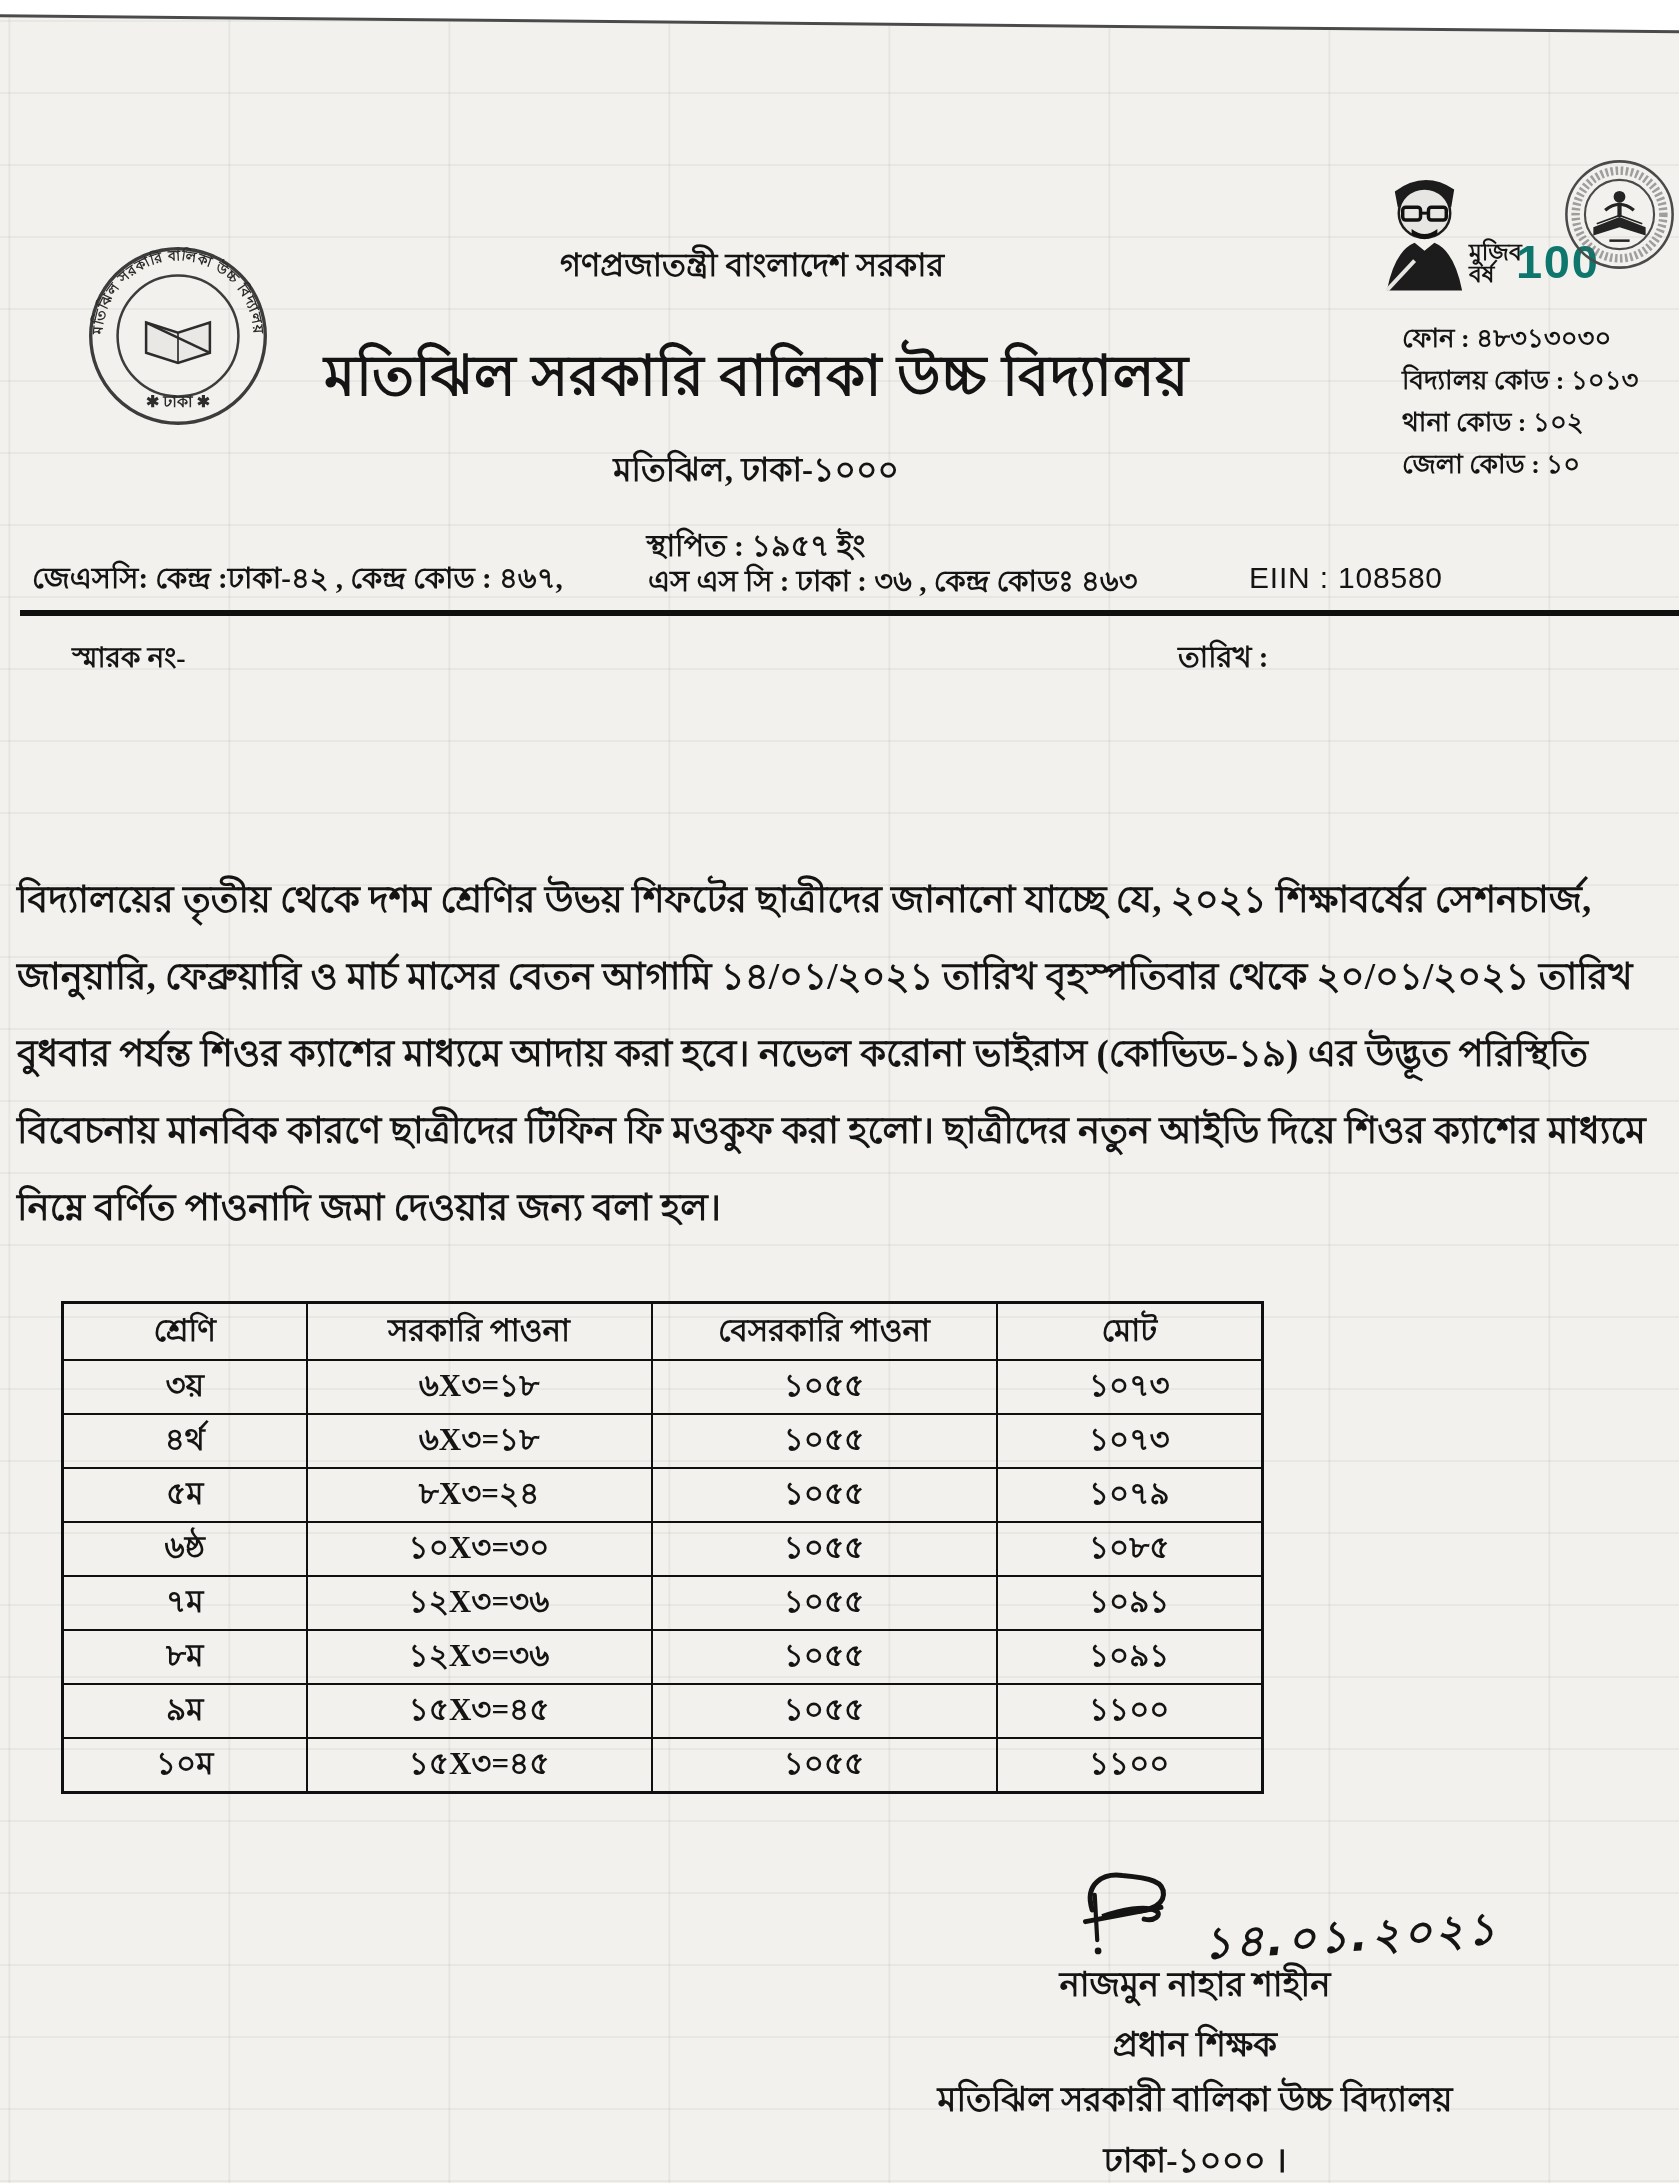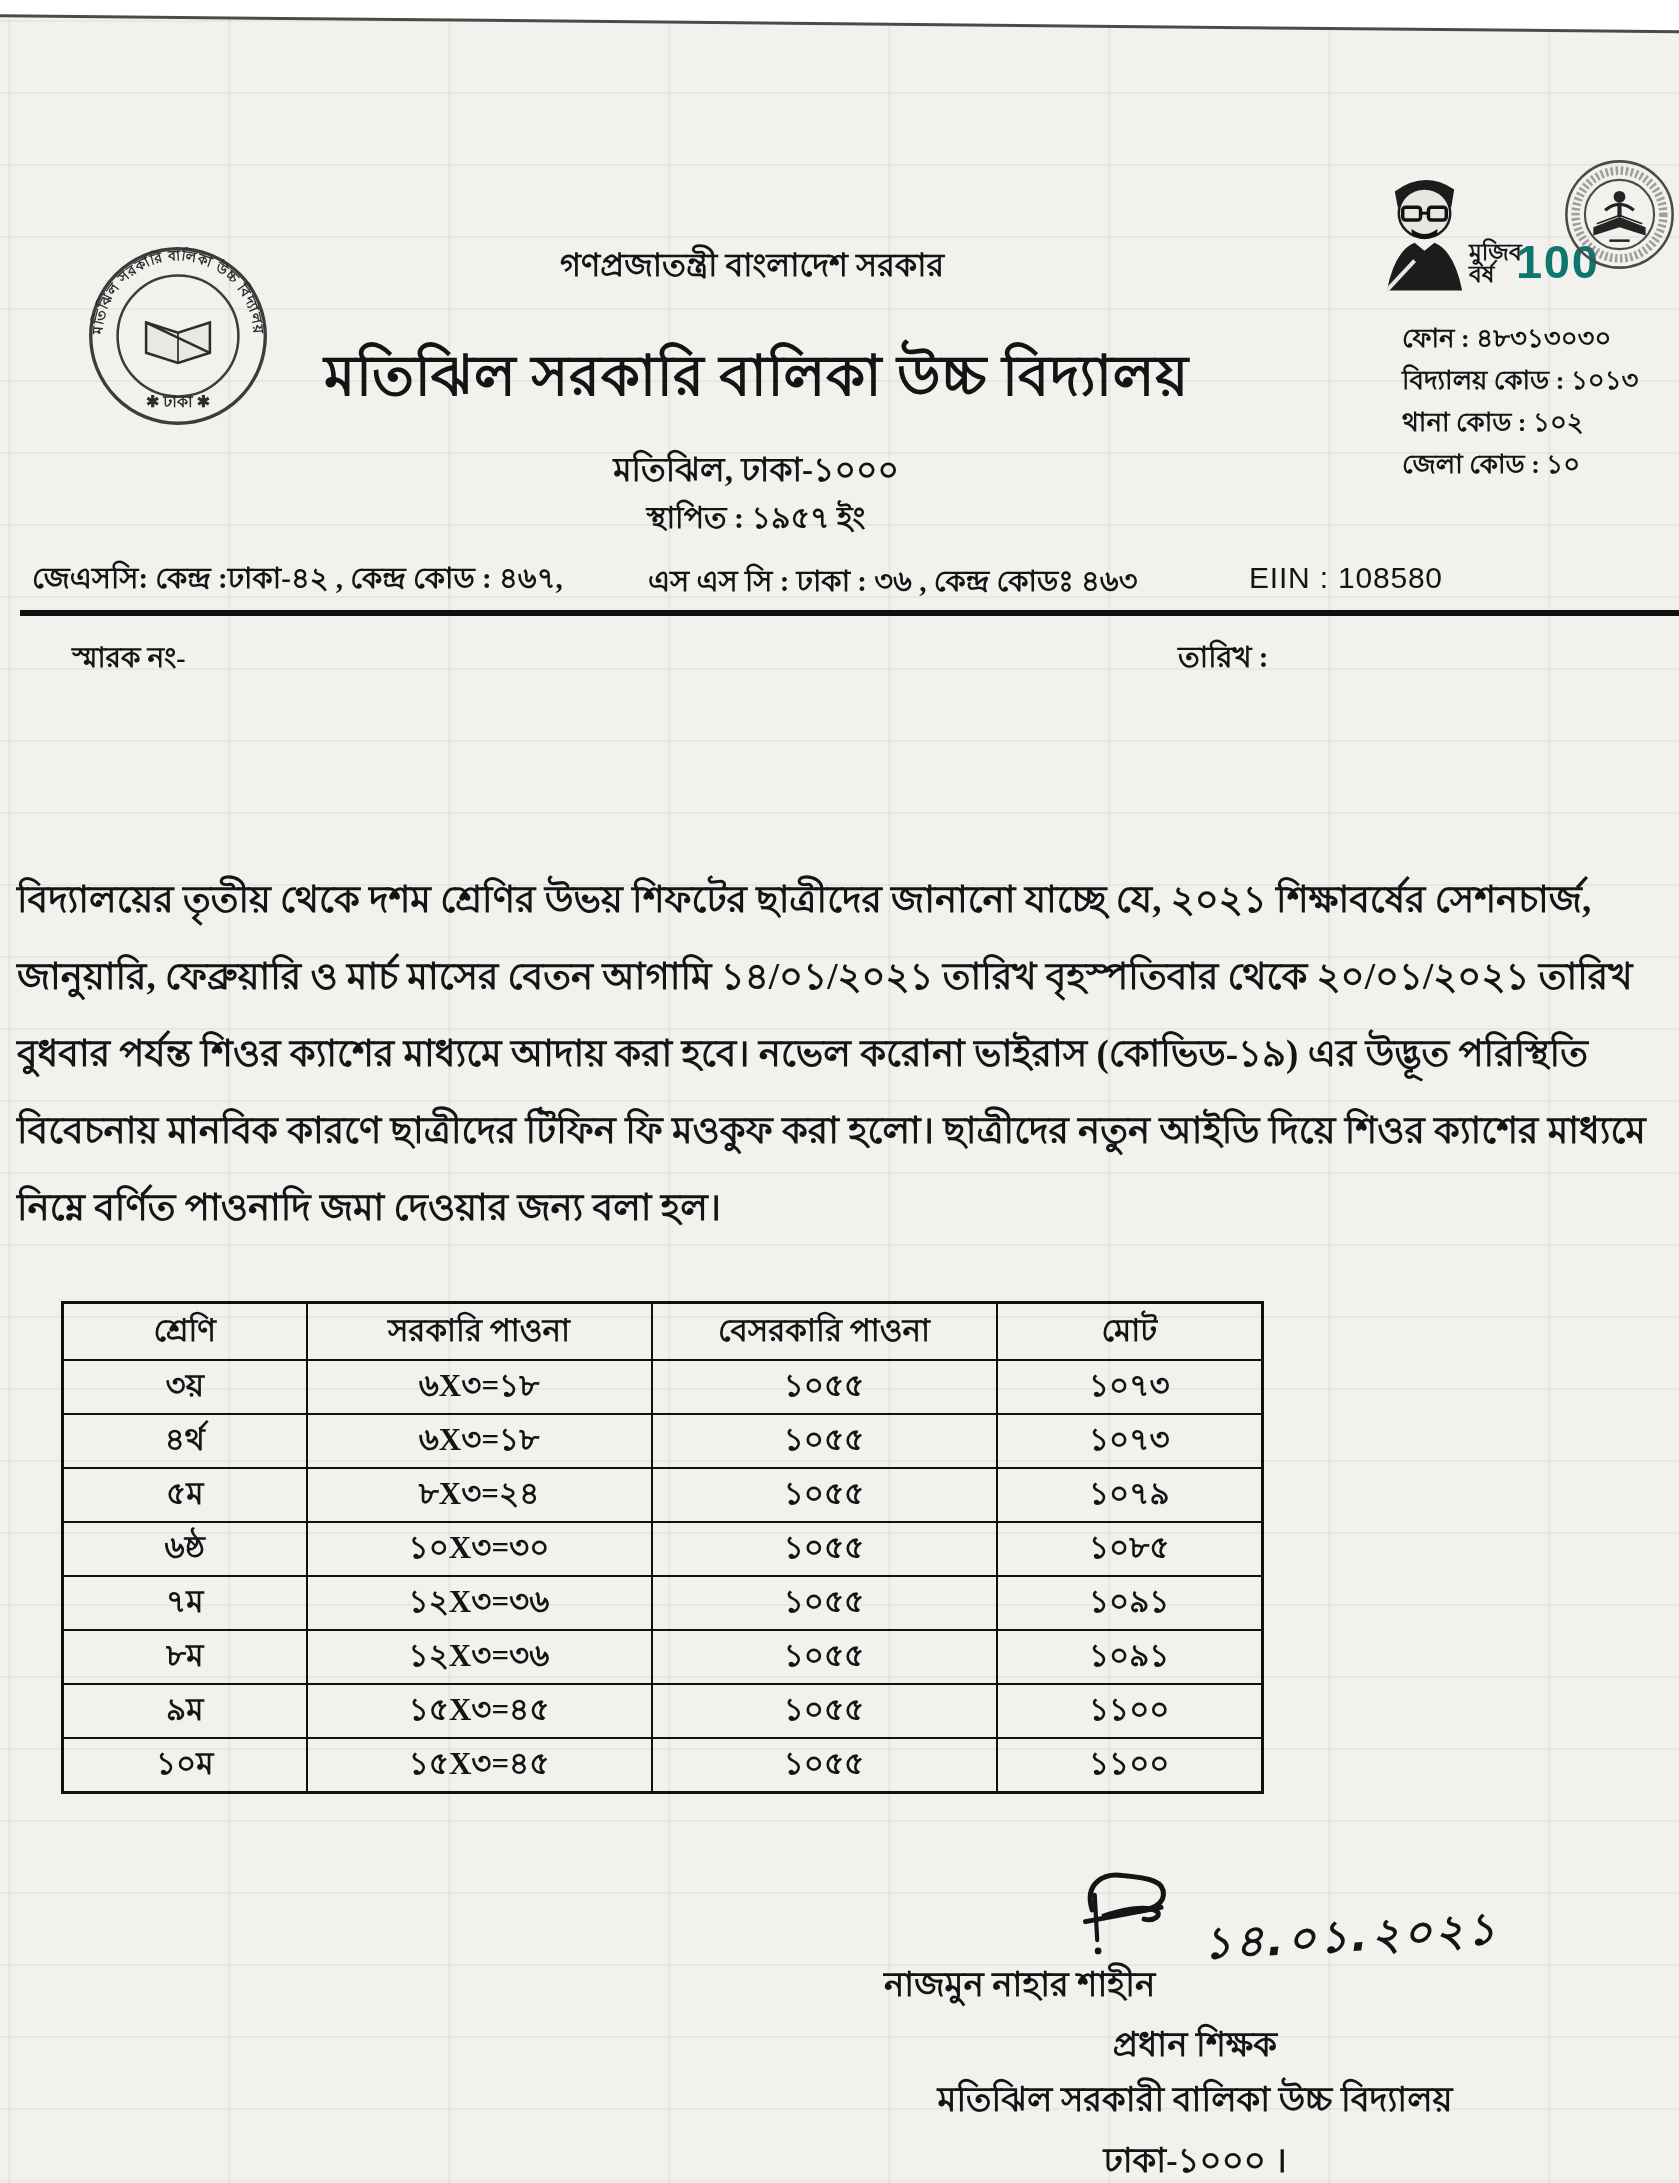--- a/index.html
+++ b/index.html
@@ -24,21 +24,21 @@
   }
   .abs{position:absolute;}
   .ctr{text-align:center;}
   .bn{font-family:"Liberation Serif","DejaVu Serif",serif;}
   .lat{font-family:"Liberation Sans","DejaVu Sans",sans-serif;}
 
   .govt-line{left:248px;top:240px;width:1008px;font-size:32px;font-weight:700;}
   .office-line{left:252px;top:289px;width:1008px;font-size:32px;font-weight:700;}
   .school-name{left:168px;top:333px;width:1177px;font-size:56px;font-weight:800;letter-spacing:0.8px;}
   .addr-line{left:252px;top:444px;width:1008px;font-size:33px;font-weight:700;}
-  .est-line{left:252px;top:494px;width:1008px;font-size:30px;font-weight:700;}
+  .est-line{left:252px;top:522px;width:1008px;font-size:30px;font-weight:700;}
 
   .seal{left:84px;top:242px;}
   .mujib-wrap{left:1375px;top:165px;width:210px;height:134px;}
   .mujib-portrait{position:absolute;left:0;top:0;}
   .mujib-txt{position:absolute;left:94px;top:77px;font-size:23px;font-weight:800;line-height:22px;}
   .mujib-100{position:absolute;left:141px;top:69px;font-size:47px;font-weight:700;color:#0f766e;letter-spacing:1.7px;}
   .emblem{left:1563px;top:158px;}
 
   .contact{left:1402px;top:318px;font-size:26px;font-weight:700;line-height:42px;white-space:nowrap;}
 
@@ -70,21 +70,21 @@
   table.fees{border:3.4px solid #101010;}
   col.c1{width:244px;}col.c2{width:345px;}col.c3{width:345px;}col.c4{width:266px;}
 
   .sig-block{left:884px;top:1853px;width:622px;}
   .sig-scribble{position:absolute;left:183px;top:15px;}
   .sig-date{
     position:absolute;left:319px;top:50px;font-size:44px;font-weight:600;
     font-style:italic;transform:rotate(-3deg);letter-spacing:3.4px;white-space:nowrap;
     font-family:"DejaVu Sans",sans-serif;
   }
-  .sig-name{position:absolute;left:0;top:105px;width:622px;font-size:34px;font-weight:800;}
+  .sig-name{position:absolute;left:0;top:105px;width:622px;text-align:center;font-size:34px;font-weight:800;}
   .sig-desg{position:absolute;left:0;top:165px;width:622px;text-align:center;font-size:34px;font-weight:800;}
   .sig-school{position:absolute;left:0;top:220px;width:622px;text-align:center;font-size:34px;font-weight:800;}
   .sig-city{position:absolute;left:0;top:281px;width:622px;text-align:center;font-size:34px;font-weight:800;}
 </style>
 </head>
 <body>
 
 <div class="page">
 
   <div class="paper-edge"></div>

